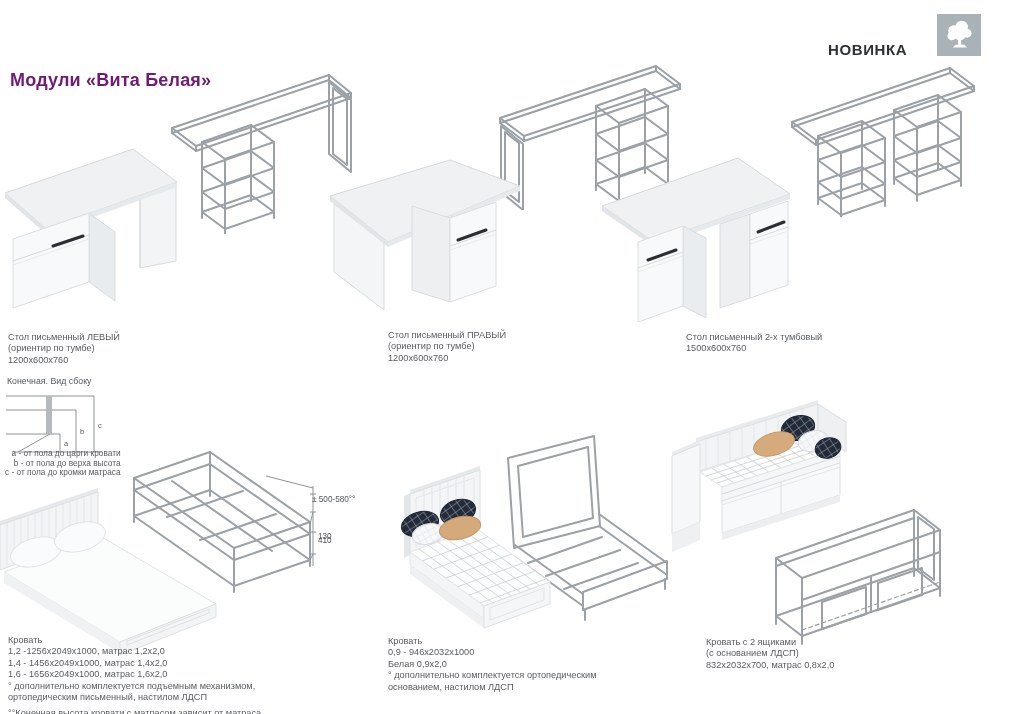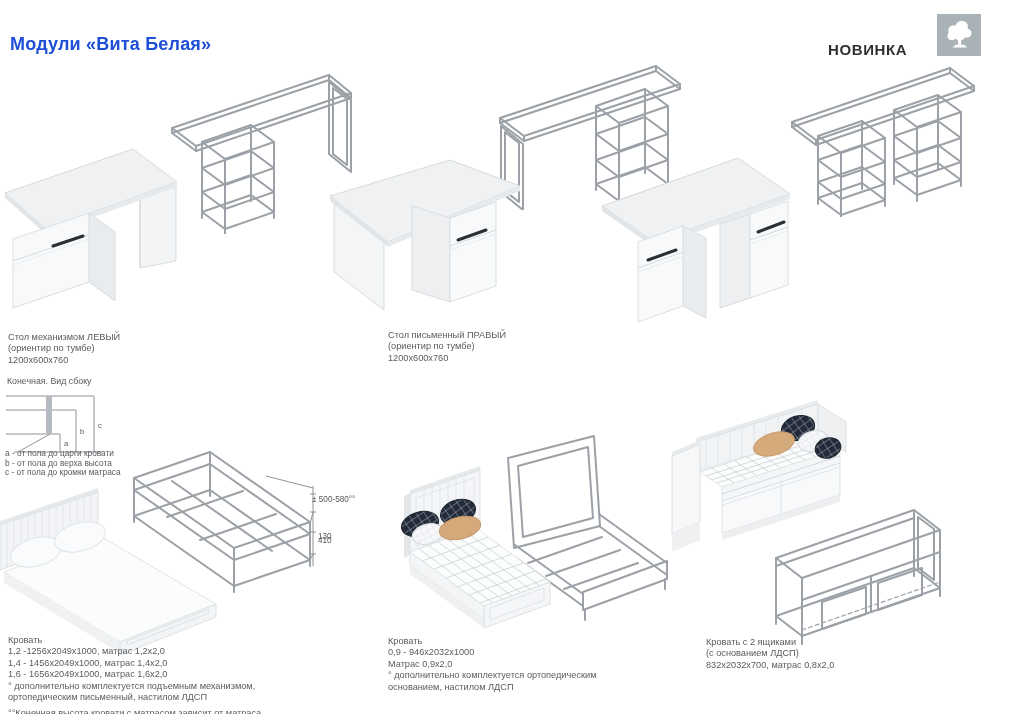--- a/index.html
+++ b/index.html
@@ -1,27 +1,27 @@
 <!DOCTYPE html>
 <html><head>
 <meta charset="utf-8">
 <style>
   html,body{margin:0;padding:0;background:#fff;}
   .page{position:relative;width:1024px;height:714px;background:#ffffff;overflow:hidden;
         font-family:"Liberation Sans",sans-serif;color:#55595d;}
   .abs{position:absolute;}
-  .title{font-size:18px;font-weight:bold;color:#1d4ed8;letter-spacing:.2px;}
+  .title{font-size:18px;font-weight:bold;color:#701a75;letter-spacing:.2px;margin-top:36px;}
   .badge{font-size:15px;font-weight:bold;color:#2e3134;letter-spacing:.6px;}
   .logo{width:44px;height:42px;background:#a9b2b7;display:flex;align-items:center;justify-content:center;}
   .lbl{font-size:9.2px;line-height:11.3px;color:#585c60;}
   .spec{font-size:9.2px;line-height:11.4px;color:#585c60;}
   .spec .foot{margin-top:5px;}
   .dimlbl{font-size:8.2px;color:#54585c;white-space:nowrap;}
   .svtitle{font-size:8.8px;color:#55595d;}
-  .legend{font-size:8.3px;line-height:9.6px;color:#585c60;}
+  .legend{font-size:8.3px;line-height:9.6px;color:#585c60;text-align:right;}
   svg{display:block;}
   .wire{stroke:#9ba1a6;stroke-width:2;fill:none;stroke-linejoin:round;stroke-linecap:round;}
   .thin{stroke:#8e9397;stroke-width:1;fill:none;}
   .slat{stroke:#e3e6e9;stroke-width:1;}
   .grid{stroke:#ccd1d5;stroke-width:.8;}
 </style>
 </head>
 <body>
 
 <div class="page">
@@ -76,21 +76,21 @@
         <polygon points="84,66 110,85 110,154 84,135" fill="#e9ecee" stroke="#d9dcde"></polygon>
         <polygon points="8,92 84,66 84,135 8,161" fill="#f8f9fa" stroke="#dbdee0"></polygon>
         <line x1="8" y1="114" x2="84" y2="88" stroke="#d6d9db"></line>
         <line x1="8" y1="118" x2="84" y2="92" stroke="#e8ebed"></line>
         <line x1="48" y1="99" x2="78" y2="89" stroke="#2b2f33" stroke-width="3" stroke-linecap="round"></line>
       </g>
     </svg>
   </div>
 
   <div class="abs lbl" style="left:8px;top:332px">
-    <div>Стол механизмом ЛЕВЫЙ</div>
+    <div>Стол письменный ЛЕВЫЙ</div>
     <div>(ориентир по тумбе)</div>
     <div>1200x600x760</div>
   </div>
 
   <div class="abs" style="left:496px;top:60px">
     <svg width="188" height="150" viewBox="0 0 188 150">
       <g class="wire">
         <polygon points="4,58 160,6 184,24 28,76"></polygon>
         <polygon points="4,63 160,11 184,29 28,81"></polygon>
         <line x1="4" y1="58" x2="4" y2="63"></line>
@@ -175,20 +175,24 @@
         <line x1="48" y1="110" x2="76" y2="100" stroke="#2b2f33" stroke-width="3" stroke-linecap="round"></line>
         <polygon points="120,74 150,64 150,148 120,158" fill="#edeff1" stroke="#dadde0"></polygon>
         <polygon points="150,64 188,51 188,135 150,148" fill="#f8f9fa" stroke="#dbdee0"></polygon>
         <line x1="150" y1="90" x2="188" y2="77" stroke="#d6d9db"></line>
         <line x1="150" y1="94" x2="188" y2="81" stroke="#e8ebed"></line>
         <line x1="158" y1="82" x2="184" y2="72" stroke="#2b2f33" stroke-width="3" stroke-linecap="round"></line>
       </g>
     </svg>
   </div>
 
+  <div class="abs lbl" style="left:686px;top:332px">
+    <div>Стол письменный 2-х тумбовый</div>
+    <div>1500x600x760</div>
+  </div>
 
   <div class="abs svtitle" style="left:7px;top:376px">Конечная. Вид сбоку</div>
   <div class="abs" style="left:6px;top:388px">
     <svg width="110" height="72" viewBox="0 0 110 72">
       <g class="thin">
         <line x1="0" y1="8" x2="46" y2="8"></line>
         <line x1="0" y1="22" x2="46" y2="22"></line>
         <line x1="0" y1="46" x2="46" y2="46"></line>
         <line x1="12" y1="64" x2="44" y2="46"></line>
         <line x1="8" y1="64" x2="96" y2="64"></line>
@@ -358,21 +362,21 @@
         <ellipse cx="78" cy="50" rx="18" ry="12" transform="rotate(-18 78 50)" fill="url(#plaidA)" stroke="#1c232f"></ellipse>
         <ellipse cx="48" cy="72" rx="16" ry="10" transform="rotate(-14 48 72)" fill="url(#gridA)" stroke="#d8dbdf"></ellipse>
         <ellipse cx="80" cy="66" rx="21" ry="11" transform="rotate(-13 80 66)" fill="#d5aa7b" stroke="#c3976a"></ellipse>
       </g>
     </svg>
   </div>
 
   <div class="abs spec" style="left:388px;top:636px">
     <div>Кровать</div>
     <div>0,9 - 946x2032x1000</div>
-    <div>Матрас 0,9x2,0</div>
+    <div>Белая 0,9x2,0</div>
     <div>° дополнительно комплектуется ортопедическим</div>
     <div>основанием, настилом ЛДСП</div>
   </div>
 
   <div class="abs" style="left:670px;top:396px">
     <svg width="218" height="162" viewBox="0 0 218 162">
       <defs>
         <pattern id="plaidB" width="7" height="7" patternUnits="userSpaceOnUse" patternTransform="rotate(-18)">
           <rect width="7" height="7" fill="#222938"></rect>
           <path d="M0 0H7M0 0V7" stroke="#c9d1de" stroke-width="1" opacity="0.75"></path>

